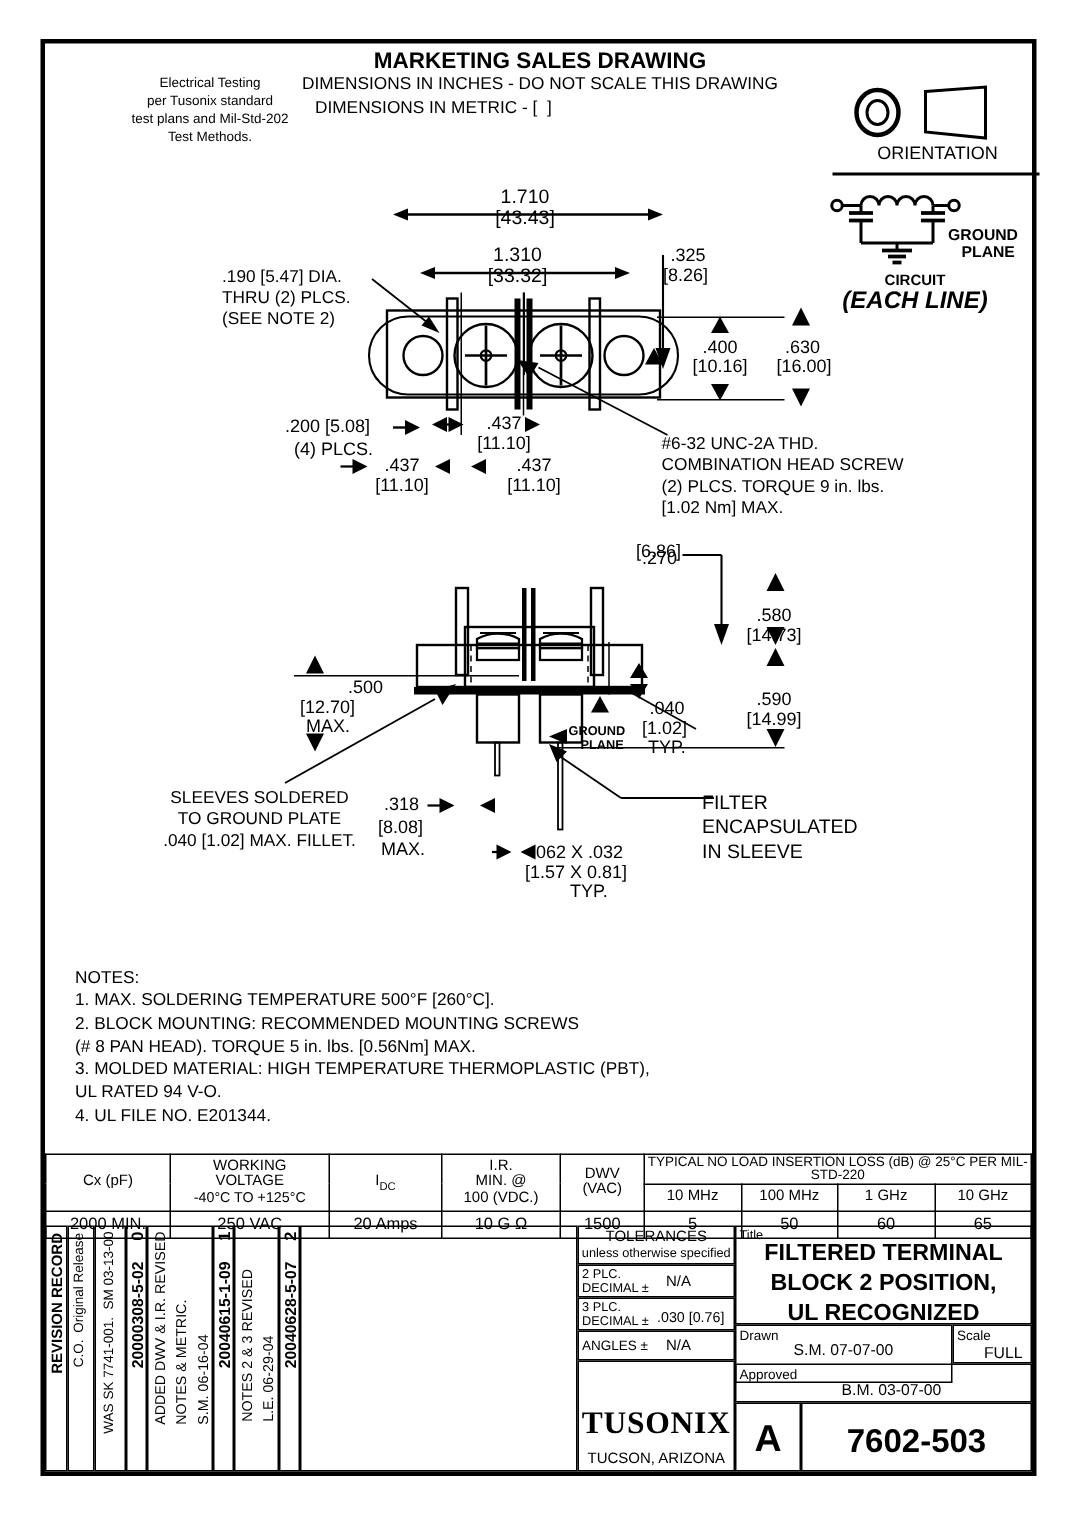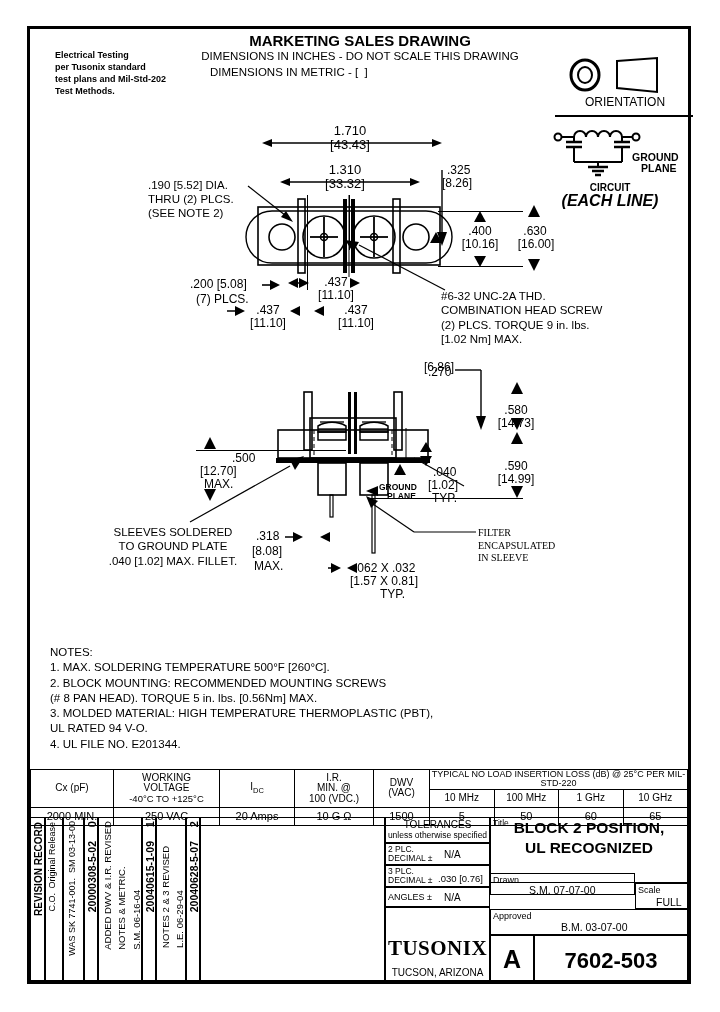--- a/index.html
+++ b/index.html
@@ -29,21 +29,21 @@
 </head>
 <body>
 
 <div id="sheet">
   <div id="frame"></div>
 
   <div class="t c" style="left:185px;top:50px;width:350px;font-size:11.5px;">DIMENSIONS IN INCHES - DO NOT SCALE THIS DRAWING</div>
   <div class="t c b" style="left:200px;top:33px;width:320px;font-size:15px;">MARKETING SALES DRAWING</div>
   <div class="t" style="left:210px;top:66px;font-size:11.5px;">DIMENSIONS IN METRIC - [  ]</div>
 
-  <div style="position:absolute;left:55px;top:50px;width:170px;font-size:9px;font-weight:bold;line-height:1.32;">
+  <div style="position:absolute;left:55px;top:50px;width:170px;text-align:center;font-size:9px;font-weight:normal;line-height:1.32;">
     <div>Electrical Testing</div>
     <div>per Tusonix standard</div>
     <div>test plans and Mil-Std-202</div>
     <div>Test Methods.</div>
   </div>
 
   <svg class="svgabs" style="left:565px;top:58px;" width="120" height="34">
     <ellipse cx="20" cy="17" rx="14" ry="15" fill="none" stroke="#000" stroke-width="3"></ellipse>
     <ellipse cx="20" cy="17" rx="7" ry="8" fill="none" stroke="#000" stroke-width="2"></ellipse>
     <polygon points="52,3 92,0 92,34 52,30" fill="none" stroke="#000" stroke-width="2"></polygon>
@@ -91,21 +91,21 @@
 
   <div class="t c" style="left:290px;top:163px;width:110px;font-size:13px;">1.310</div>
   <div class="t c" style="left:290px;top:177px;width:110px;font-size:13px;">[33.32]</div>
   <svg class="svgabs" style="left:280px;top:177px;" width="140" height="10">
     <line x1="4" y1="5" x2="136" y2="5" stroke="#000" stroke-width="1.6"></line>
     <polygon points="0,5 10,1 10,9" fill="#000"></polygon>
     <polygon points="140,5 130,1 130,9" fill="#000"></polygon>
   </svg>
 
   <div style="position:absolute;left:148px;top:178px;width:115px;font-size:11.5px;line-height:1.22;">
-    <div>.190 [5.52] DIA.</div>
+    <div>.190 [5.47] DIA.</div>
     <div>THRU (2) PLCS.</div>
     <div>(SEE NOTE 2)</div>
   </div>
   <svg class="svgabs" style="left:248px;top:186px;" width="45" height="36">
     <line x1="0" y1="0" x2="42" y2="33" stroke="#000" stroke-width="1.2"></line>
     <polygon points="45,36 33,31 38,25" fill="#000"></polygon>
   </svg>
 
   <svg class="svgabs" style="left:258px;top:205px;" width="182" height="62">
 
@@ -156,21 +156,21 @@
   <div class="t c" style="left:452px;top:225px;width:56px;font-size:12px;">.400</div>
   <div class="t c" style="left:447px;top:238px;width:66px;font-size:12px;">[10.16]</div>
   <div class="t c" style="left:505px;top:225px;width:60px;font-size:12px;">.630</div>
   <div class="t c" style="left:503px;top:238px;width:66px;font-size:12px;">[16.00]</div>
   <svg class="svgabs" style="left:528px;top:205px;" width="12" height="68">
     <polygon points="6,0 0,12 12,12" fill="#000"></polygon>
     <polygon points="6,66 0,54 12,54" fill="#000"></polygon>
   </svg>
 
   <div class="t" style="left:190px;top:278px;font-size:12px;">.200 [5.08]</div>
-  <div class="t" style="left:196px;top:293px;font-size:12px;">(7) PLCS.</div>
+  <div class="t" style="left:196px;top:293px;font-size:12px;">(4) PLCS.</div>
   <svg class="svgabs" style="left:262px;top:279px;" width="18" height="12">
     <line x1="0" y1="6" x2="14" y2="6" stroke="#000" stroke-width="1.6"></line>
     <polygon points="18,6 8,1 8,11" fill="#000"></polygon>
   </svg>
 
   <div class="t c" style="left:314px;top:276px;width:44px;font-size:12px;">.437</div>
   <div class="t c" style="left:308px;top:289px;width:56px;font-size:12px;">[11.10]</div>
   <svg class="svgabs" style="left:288px;top:277px;" width="80" height="12">
     <polygon points="0,6 10,1 10,11" fill="#000"></polygon>
     <line x1="10" y1="6" x2="20" y2="6" stroke="#000" stroke-width="1.5"></line>
@@ -308,21 +308,21 @@
 
   <div class="t" style="left:354px;top:562px;font-size:12px;">.062 X .032</div>
   <div class="t" style="left:350px;top:575px;font-size:12px;">[1.57 X 0.81]</div>
   <div class="t" style="left:380px;top:588px;font-size:12px;">TYP.</div>
   <svg class="svgabs" style="left:328px;top:562px;" width="32" height="12">
     <line x1="0" y1="6" x2="10" y2="6" stroke="#000" stroke-width="1.5"></line>
     <polygon points="13,6 3,1 3,11" fill="#000"></polygon>
     <polygon points="19,6 29,1 29,11" fill="#000"></polygon>
   </svg>
 
-  <div style="position:absolute;left:478px;top:527px;width:135px;font-size:10px;line-height:1.25;font-family:Liberation Serif, serif;">
+  <div style="position:absolute;left:468px;top:527px;width:135px;font-size:13px;line-height:1.25;">
     <div>FILTER</div>
     <div>ENCAPSULATED</div>
     <div>IN SLEEVE</div>
   </div>
   <svg class="svgabs" style="left:366px;top:496px;" width="110" height="40">
     <line x1="110" y1="36" x2="48" y2="36" stroke="#000" stroke-width="1.2"></line>
     <line x1="48" y1="36" x2="4" y2="6" stroke="#000" stroke-width="1.2"></line>
     <polygon points="0,0 12,5 5,12" fill="#000"></polygon>
   </svg>
   <svg class="svgabs" style="left:414px;top:458px;" width="60" height="30">
@@ -440,24 +440,25 @@
       <div style="position:absolute;left:58px;top:4px;font-size:10px;">N/A</div>
     </div>
 
     <div class="rv" style="left:355px;top:90px;width:105px;height:74px;">
       <div class="c b" style="font-family:Liberation Serif, serif;font-size:21px;letter-spacing:0.5px;margin-top:28px;">TUSONIX</div>
       <div class="c" style="font-size:10px;margin-top:6px;">TUCSON, ARIZONA</div>
     </div>
 
     <div class="rv" style="left:460px;top:0;width:198px;height:66px;">
       <div style="position:absolute;left:2px;top:0px;font-size:8.5px;">Title</div>
+      <div class="c b" style="margin-top:8px;font-size:15.5px;line-height:1.3;">FILTERED TERMINAL</div>
       <div class="c b" style="font-size:15.5px;line-height:1.3;">BLOCK 2 POSITION,</div>
       <div class="c b" style="font-size:15.5px;line-height:1.3;">UL RECOGNIZED</div>
     </div>
-    <div class="rv" style="left:460px;top:56px;width:145px;height:22px;">
+    <div class="rv" style="left:460px;top:66px;width:145px;height:39px;">
       <div style="position:absolute;left:2px;top:1px;font-size:9px;">Drawn</div>
       <div style="position:absolute;left:38px;top:10px;font-size:10.5px;">S.M. 07-07-00</div>
     </div>
     <div class="rv" style="left:605px;top:66px;width:53px;height:26px;">
       <div style="position:absolute;left:2px;top:1px;font-size:9px;">Scale</div>
       <div style="position:absolute;left:20px;top:12px;font-size:10.5px;">FULL</div>
     </div>
     <div class="rv" style="left:460px;top:92px;width:198px;height:26px;">
       <div style="position:absolute;left:2px;top:1px;font-size:9px;">Approved</div>
       <div style="position:absolute;left:70px;top:11px;font-size:10.5px;">B.M. 03-07-00</div>

